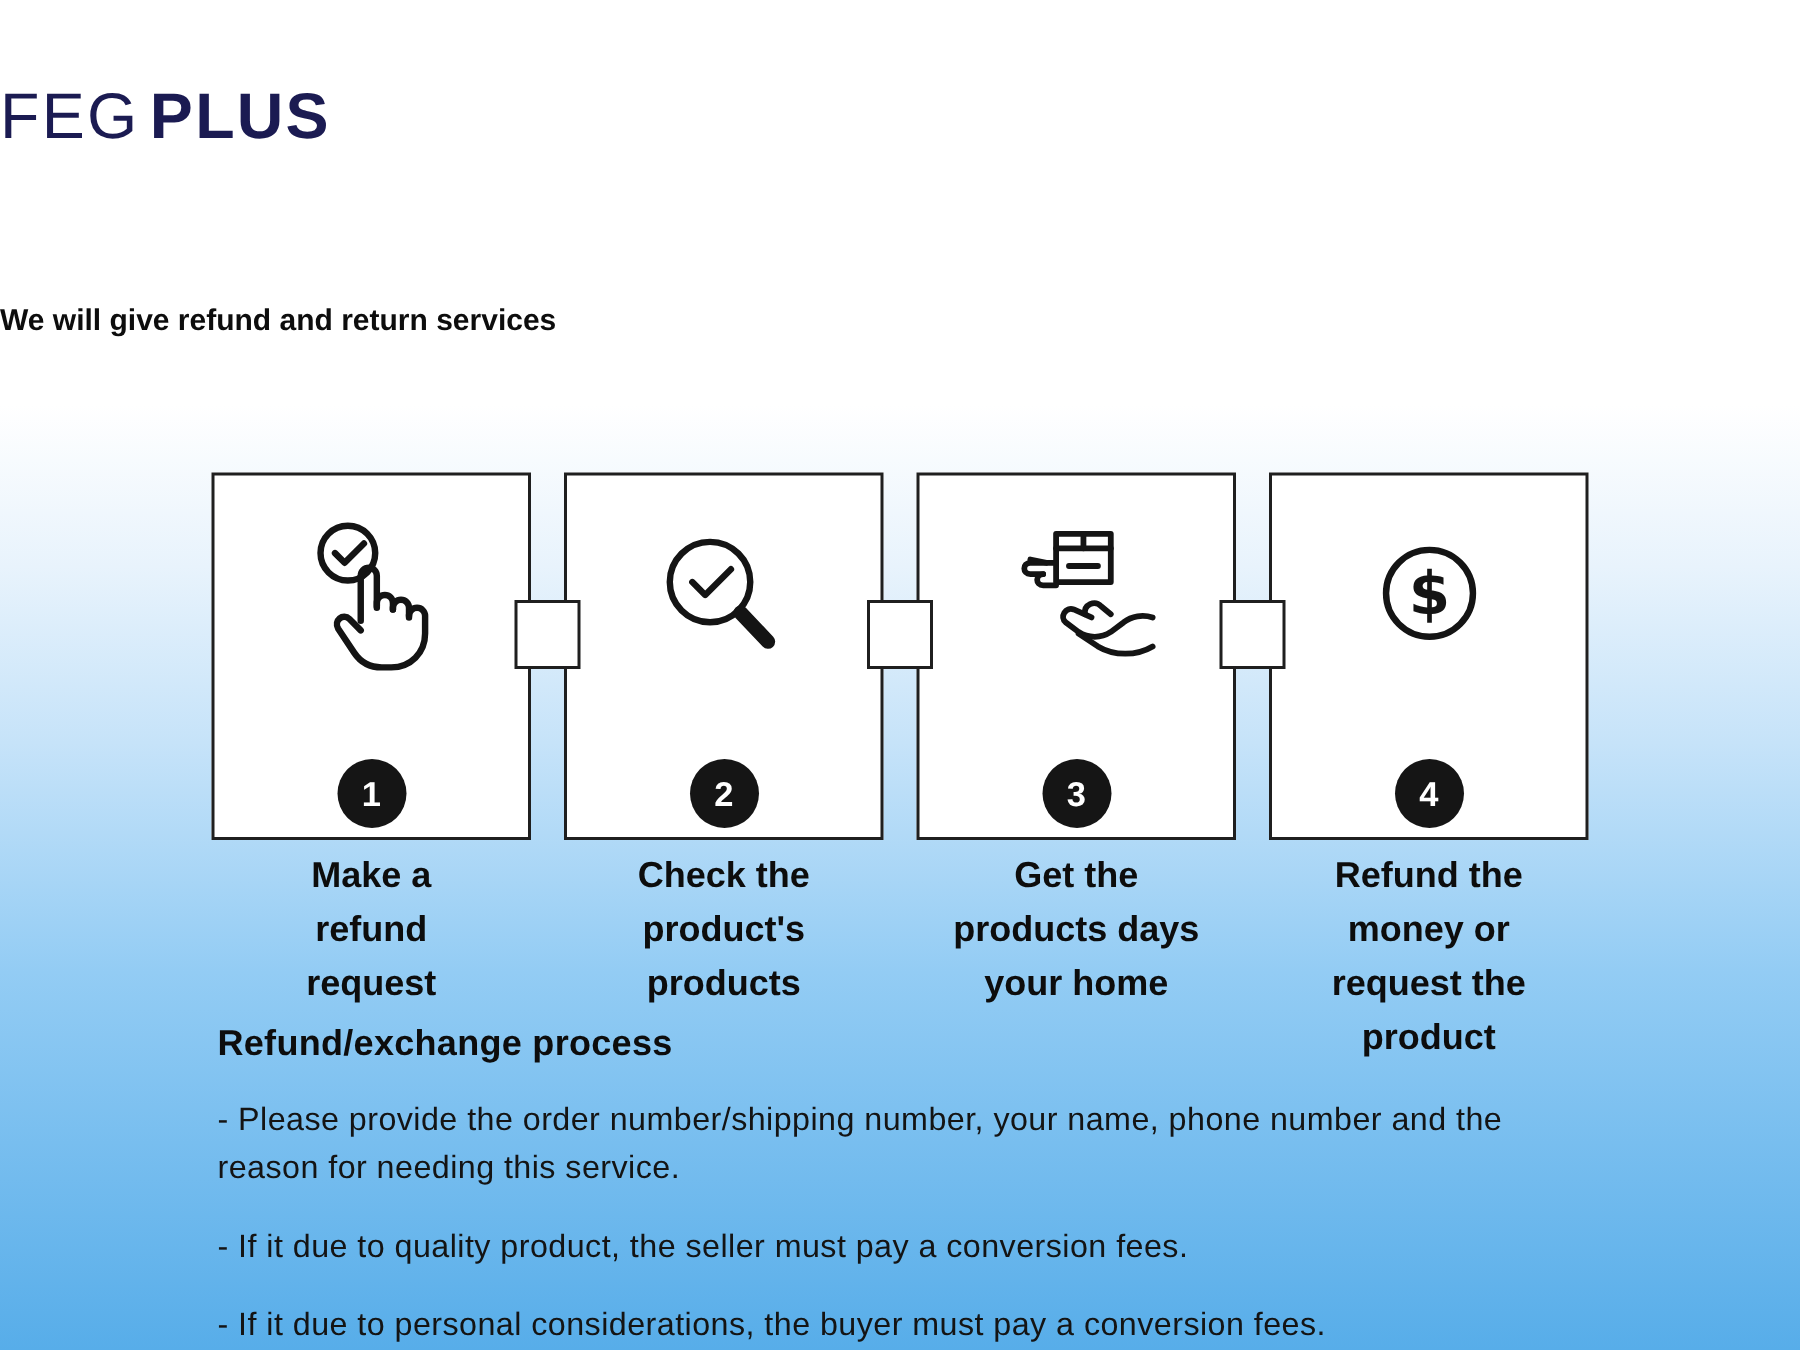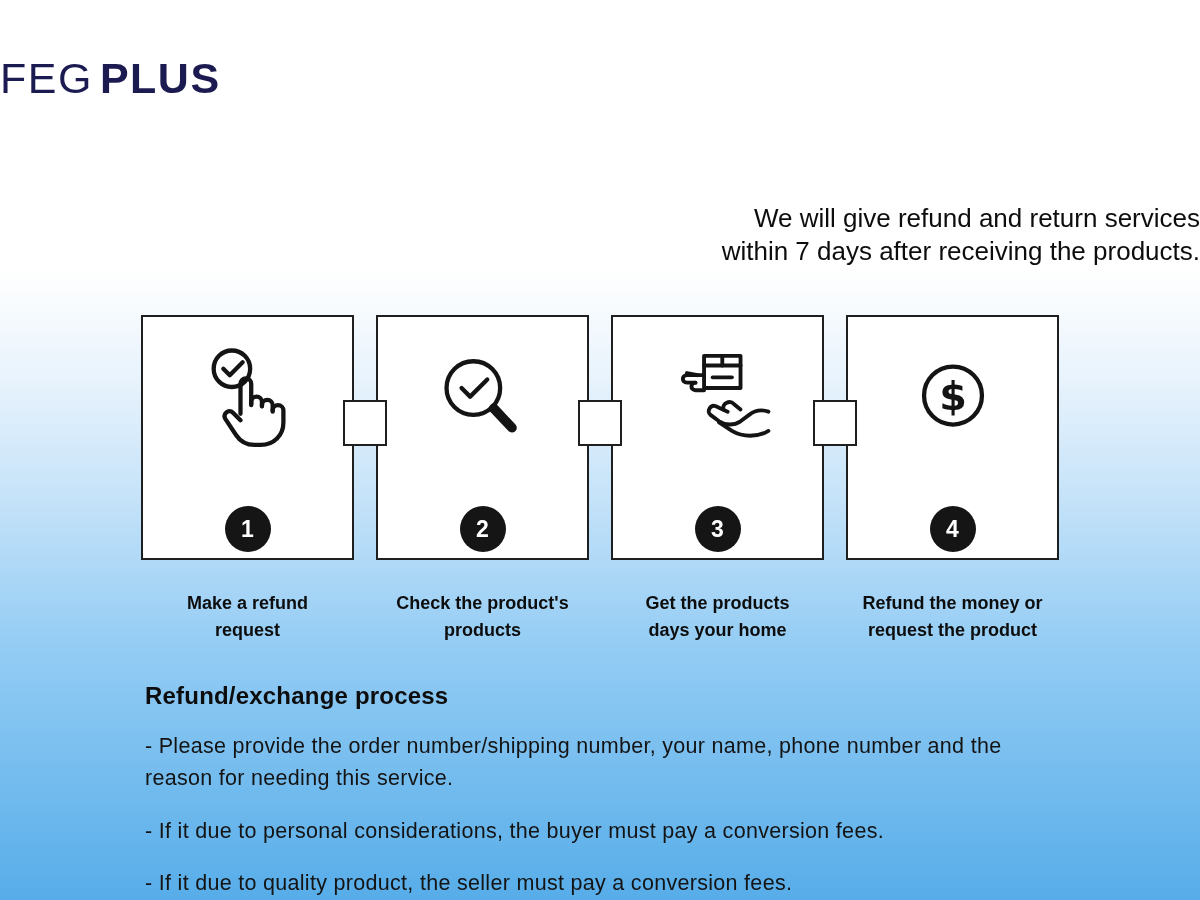--- a/index.html
+++ b/index.html
@@ -16,21 +16,21 @@
     text-align:left;font-size:43px;letter-spacing:1.5px;color:#1b1b52;
   }
   .logo .lt{font-weight:500;margin-right:7px;}
   .logo .bd{font-weight:800;}
   .title{
     position:absolute;top:124px;left:0;width:100%;
     text-align:center;font-size:45px;font-weight:800;letter-spacing:0.5px;color:#0d0d0d;
   }
   .subtitle{
     position:absolute;top:202px;left:0;width:100%;
-    text-align:right;font-size:26px;font-weight:400;line-height:1.27;color:#0d0d0d;
+    text-align:left;font-size:20px;font-weight:700;line-height:1.27;color:#0d0d0d;
   }
   .steps{
     position:absolute;top:315px;left:141px;width:918px;
     display:flex;gap:22px;
   }
   .step{width:213px;display:flex;flex-direction:column;align-items:center;}
   .box{
     box-sizing:border-box;width:213px;height:245px;background:#fff;
     border:2px solid #1f1f1f;
     display:flex;flex-direction:column;align-items:center;justify-content:space-between;
@@ -43,21 +43,21 @@
     font-size:23px;font-weight:700;
   }
   .connector{
     position:absolute;top:85px;width:44px;height:46px;background:#fff;
     border:2px solid #1f1f1f;z-index:2;box-sizing:border-box;
   }
   .connector.c1{left:202px;}
   .connector.c2{left:437px;}
   .connector.c3{left:672px;}
   .step-label{
-    margin-top:30px;font-size:18px;font-weight:700;text-align:center;
+    margin-top:6px;font-size:24px;font-weight:700;text-align:center;
     line-height:1.5;color:#0d0d0d;
   }
   .step:nth-child(1) .step-label{max-width:160px;}
   .step:nth-child(2) .step-label{max-width:200px;}
   .step:nth-child(3) .step-label{max-width:190px;}
   .step:nth-child(4) .step-label{max-width:192px;}
   .details{
     position:absolute;top:682px;left:145px;width:930px;color:#141414;
   }
   .details h2{
@@ -72,21 +72,20 @@
 
 <div class="canvas">
 
   <div class="logo">
     <span class="lt">FEG</span><span class="bd">PLUS</span>
   </div>
 
 
   <div class="subtitle">
     <div>We will give refund and return services</div>
-    <div>within 7 days after receiving the products.</div>
   </div>
 
   <div class="steps">
 
     <div class="step">
       <div class="box">
         <svg width="118" height="118" viewBox="0 0 110 110">
           <g fill="none" stroke="#141414" stroke-width="4" stroke-linecap="round" stroke-linejoin="round">
             <circle cx="40" cy="24" r="17"></circle>
             <path d="M32 24 l6 6 l12 -12"></path>
@@ -150,17 +149,17 @@
     </div>
 
     <div class="connector c1"></div>
     <div class="connector c2"></div>
     <div class="connector c3"></div>
   </div>
 
   <div class="details">
     <h2>Refund/exchange process</h2>
     <div class="bullet">- Please provide the order number/shipping number, your name, phone number and the reason for needing this service.</div>
+    <div class="bullet">- If it due to quality product, the seller must pay a conversion fees.</div>
     <div class="bullet">- If it due to personal considerations, the buyer must pay a conversion fees.</div>
-    <div class="bullet">- If it due to quality product, the seller must pay a conversion fees.</div>
   </div>
 
 </div>
 
 </body></html>

